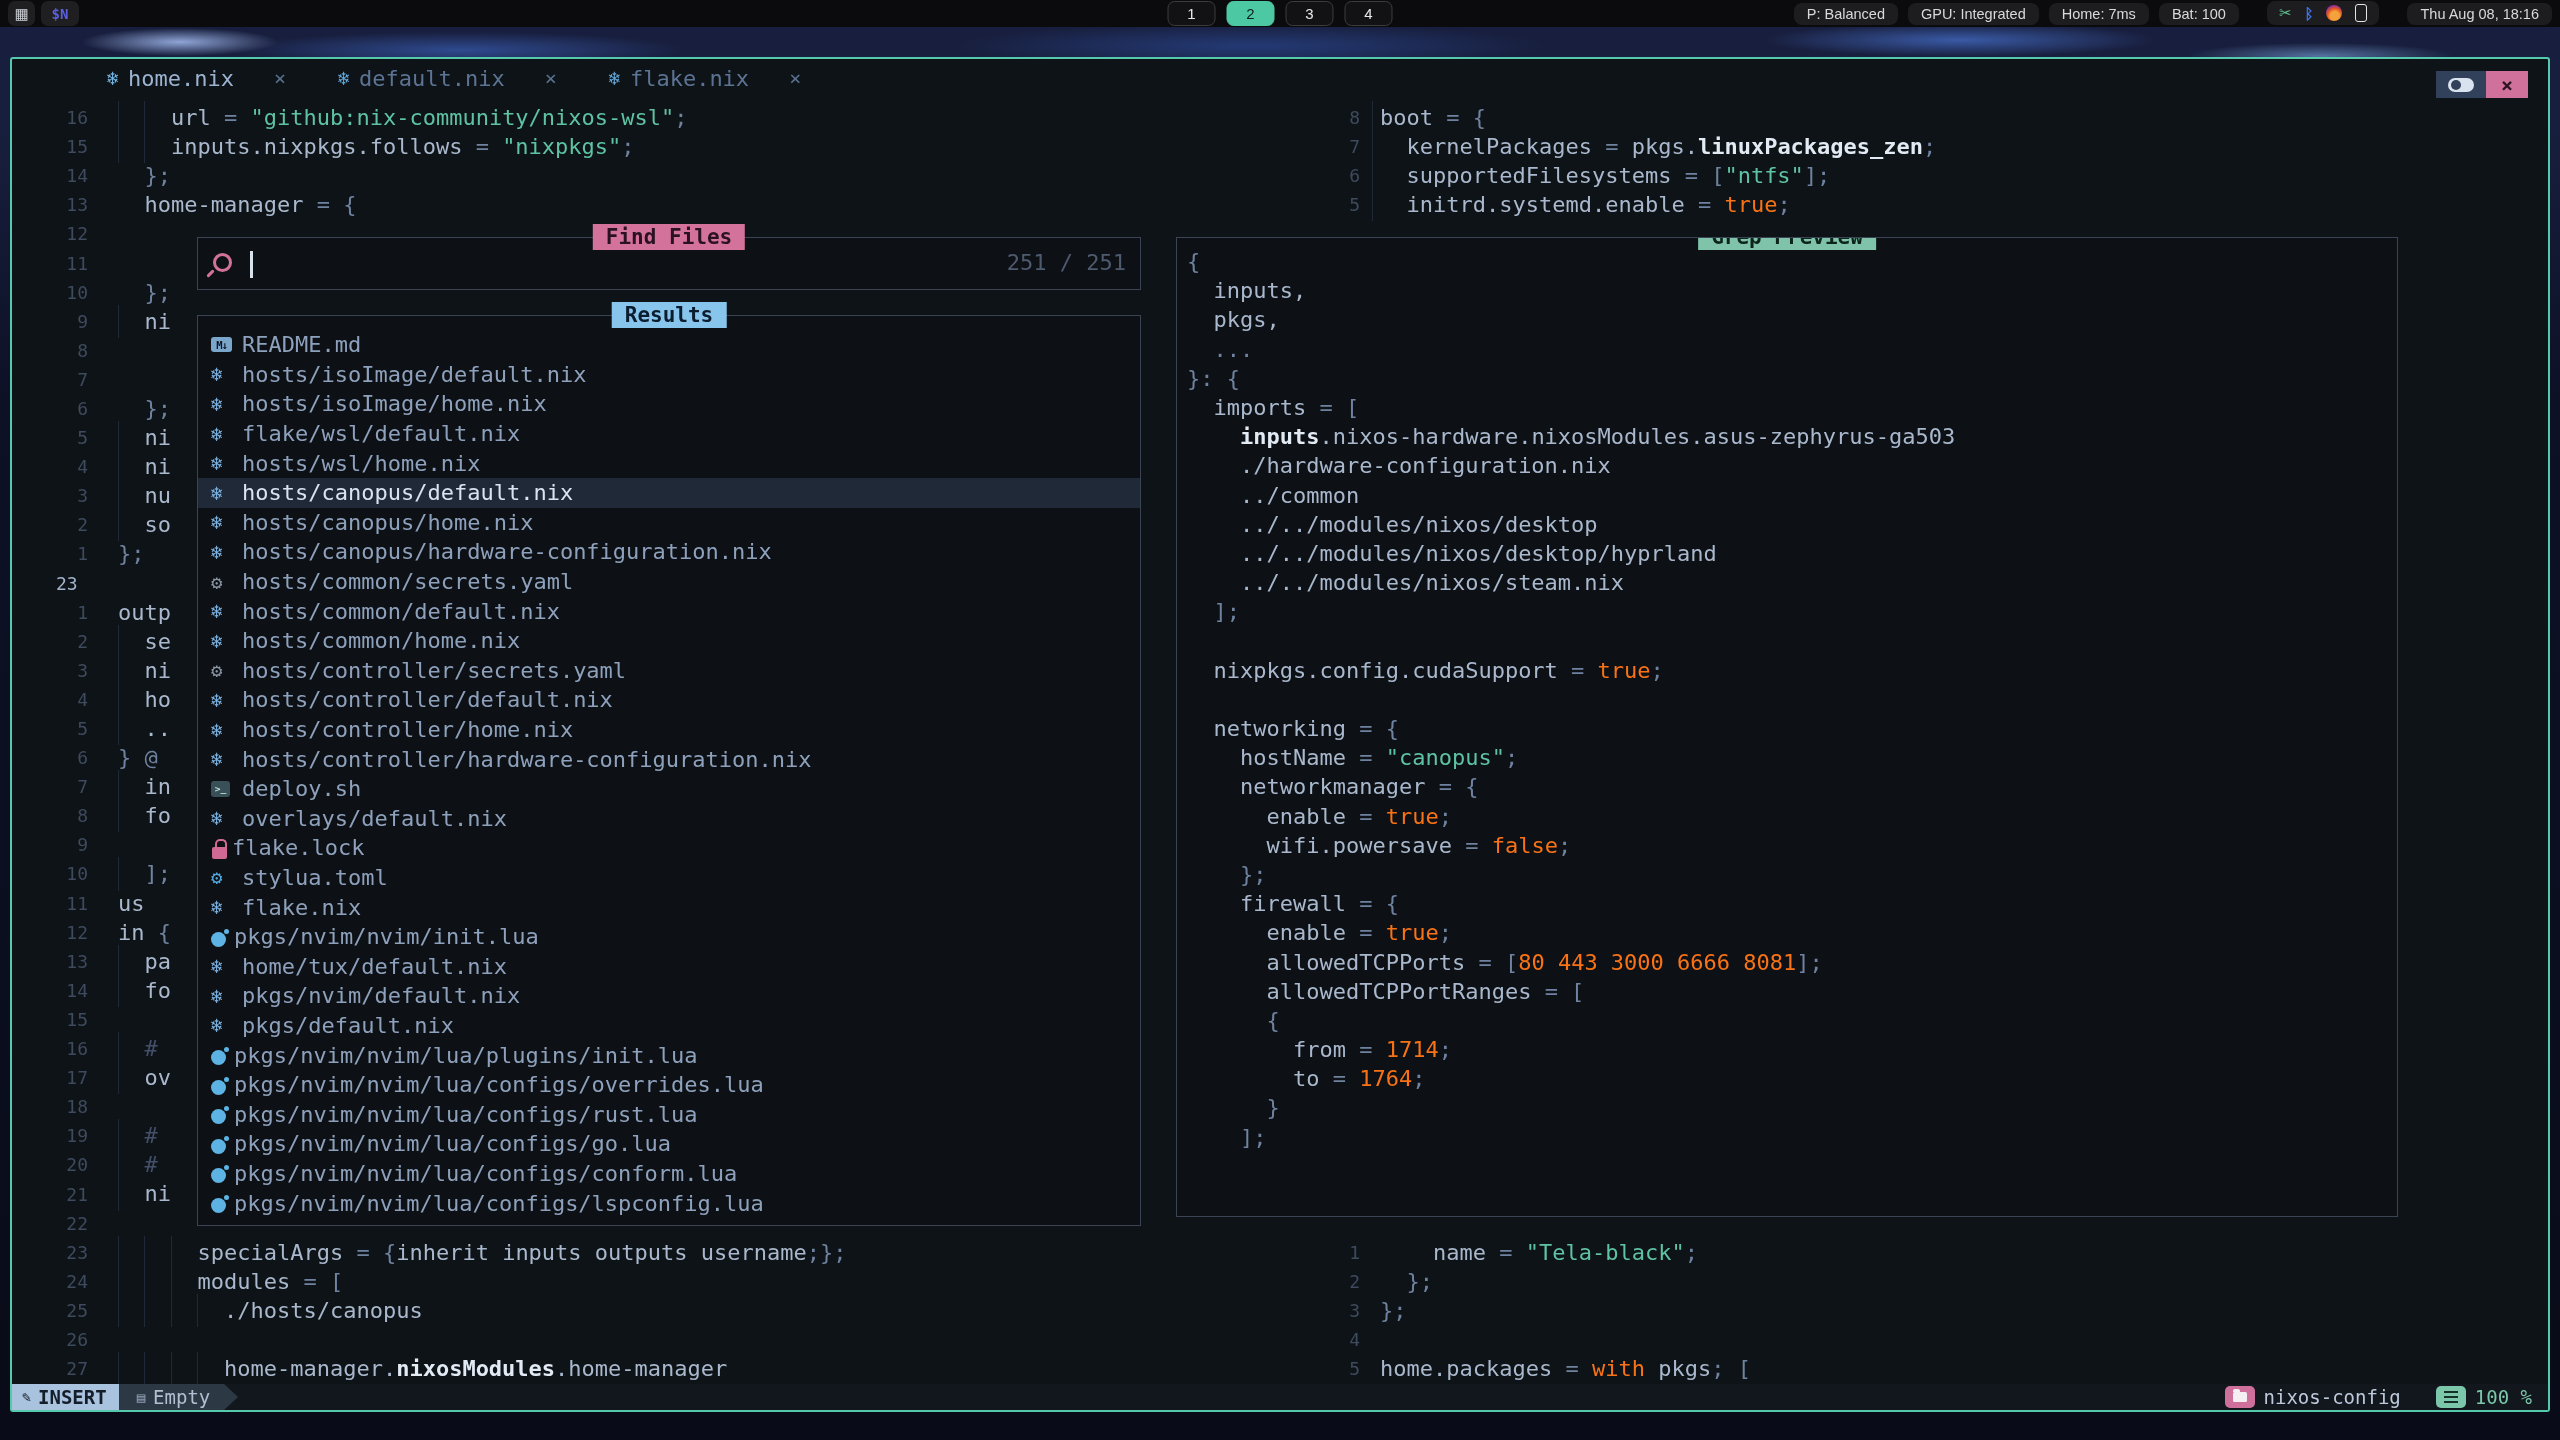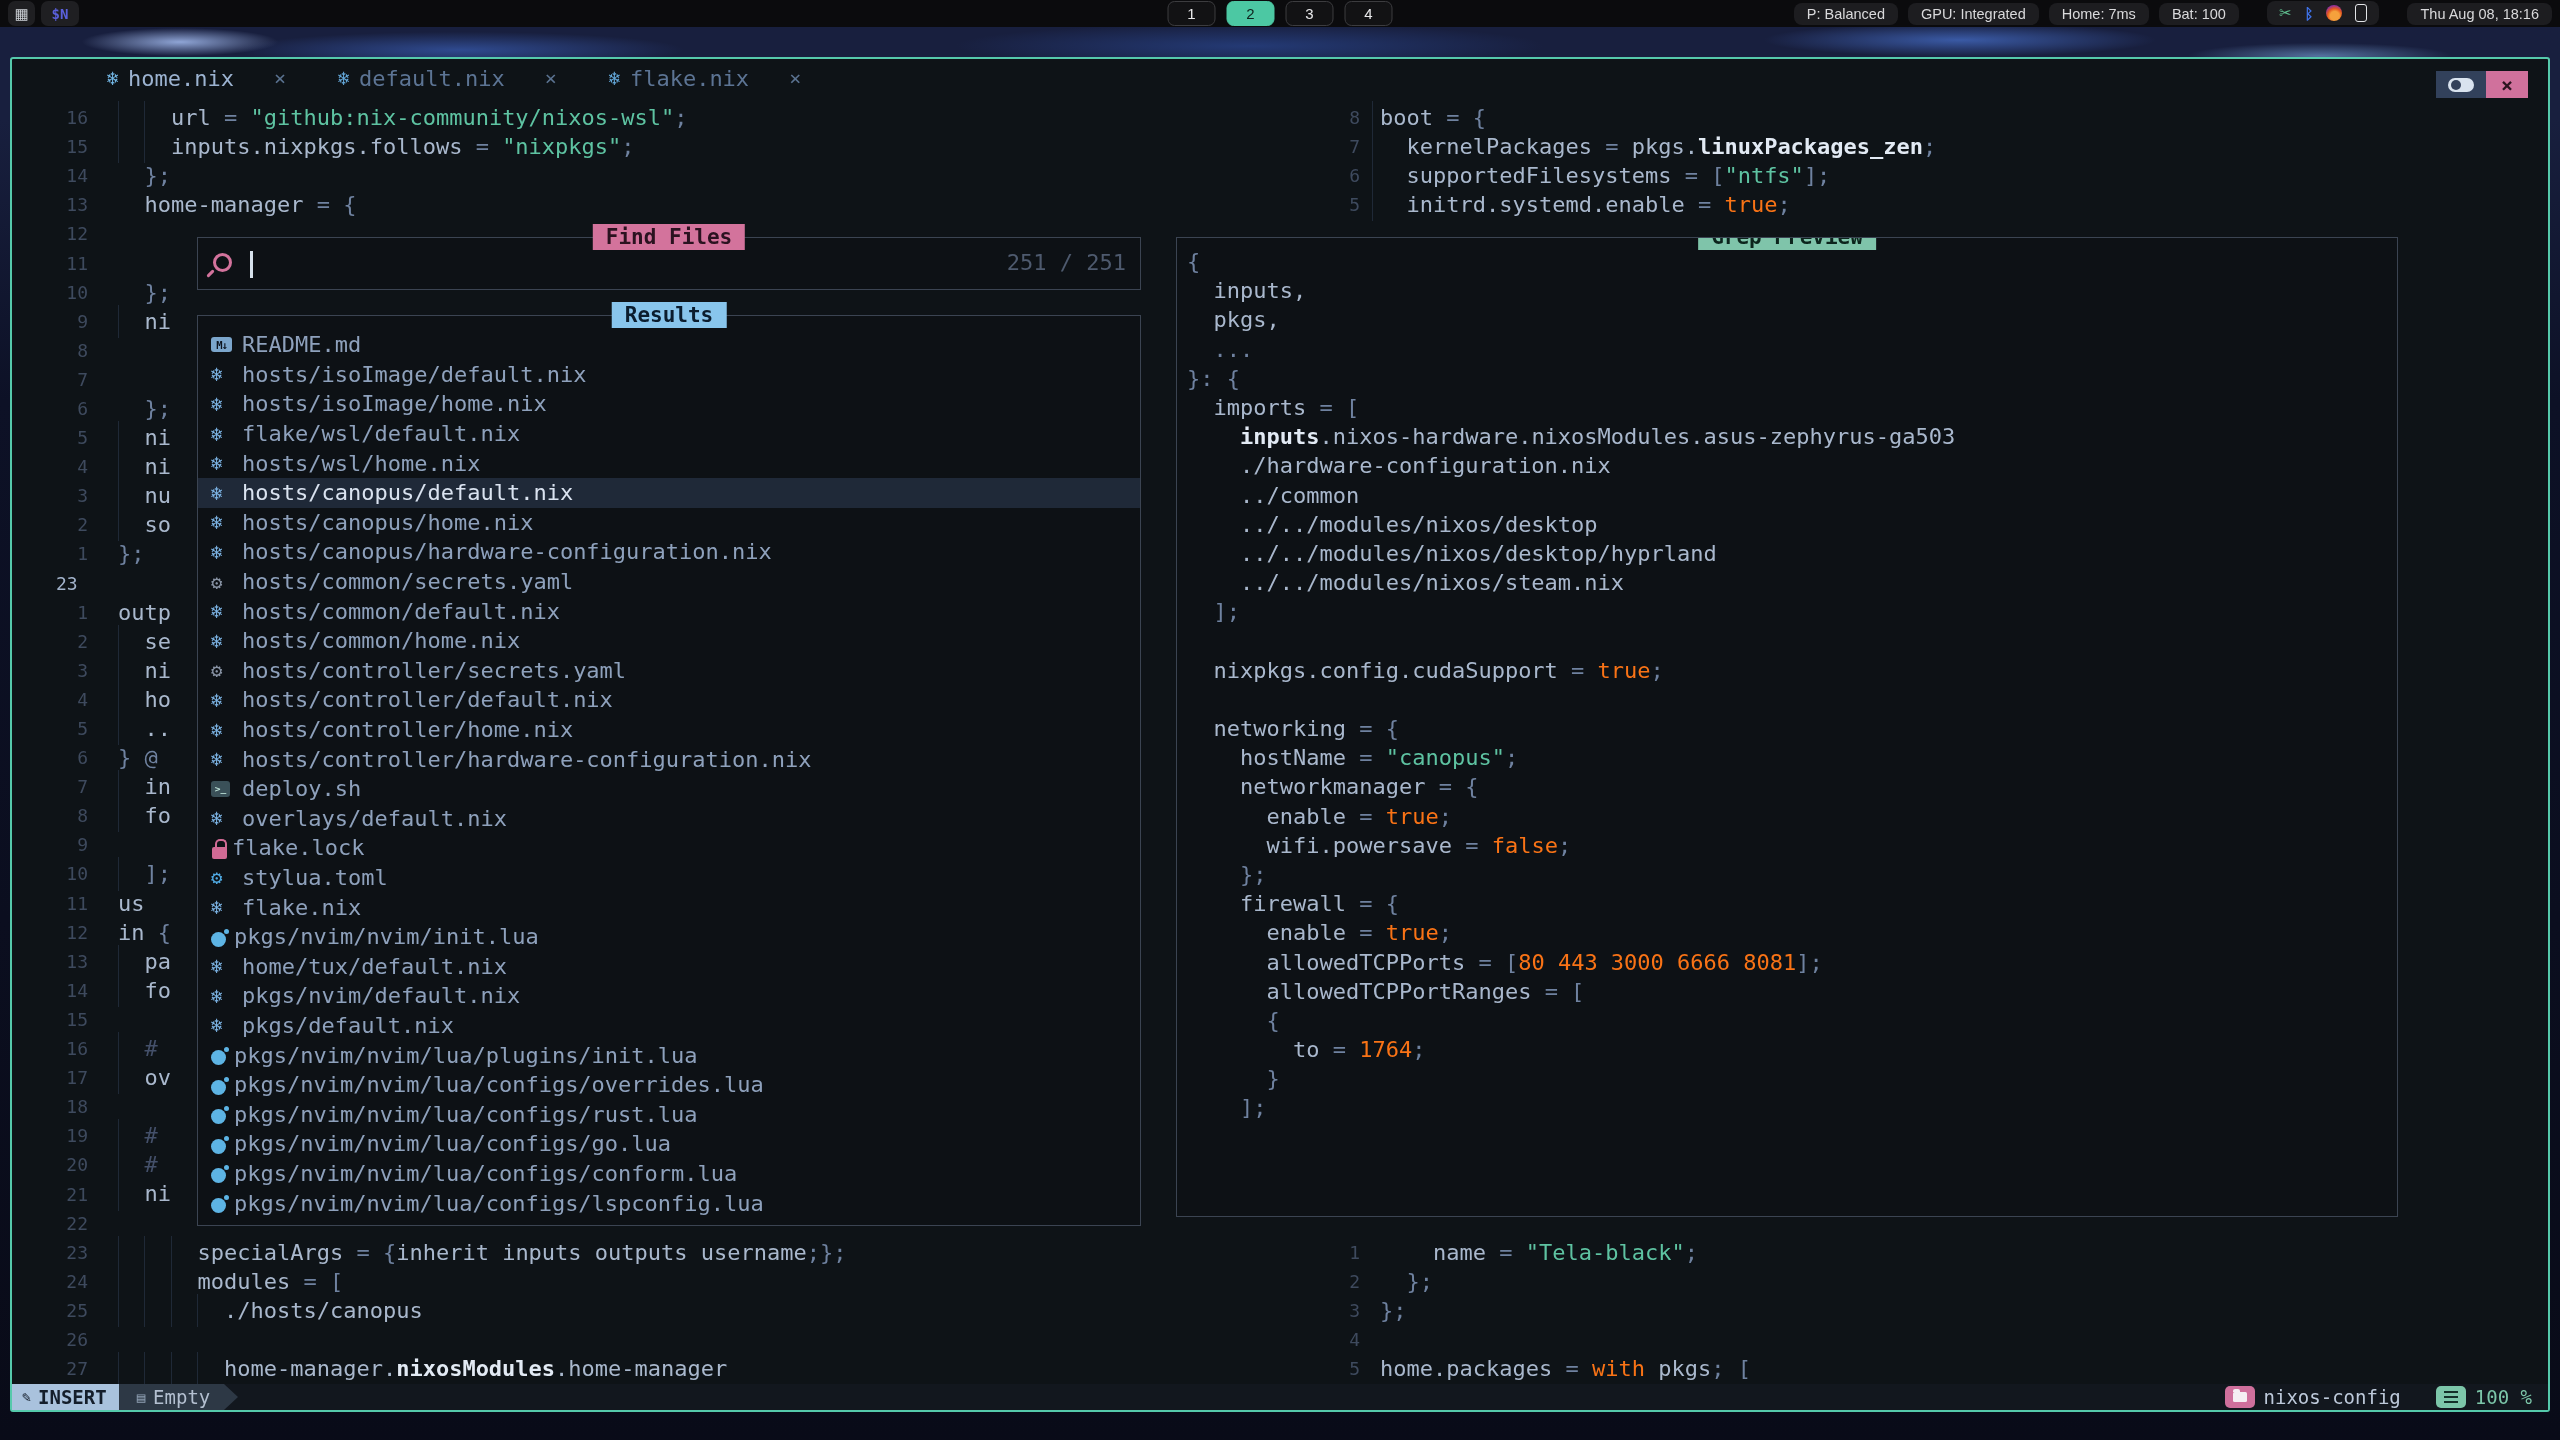--- a/index.html
+++ b/index.html
@@ -593,20 +593,21 @@
         <div class="pv-row"><span class="tk-v">    hostName </span><span class="tk-p">= </span><span class="tk-s">"canopus"</span><span class="tk-p">;</span></div>
         <div class="pv-row"><span class="tk-v">    networkmanager </span><span class="tk-p">= {</span></div>
         <div class="pv-row"><span class="tk-v">      enable </span><span class="tk-p">= </span><span class="tk-b">true</span><span class="tk-p">;</span></div>
         <div class="pv-row"><span class="tk-v">      wifi.powersave </span><span class="tk-p">= </span><span class="tk-b">false</span><span class="tk-p">;</span></div>
         <div class="pv-row"><span class="tk-p">    };</span></div>
         <div class="pv-row"><span class="tk-v">    firewall </span><span class="tk-p">= {</span></div>
         <div class="pv-row"><span class="tk-v">      enable </span><span class="tk-p">= </span><span class="tk-b">true</span><span class="tk-p">;</span></div>
         <div class="pv-row"><span class="tk-v">      allowedTCPPorts </span><span class="tk-p">= [</span><span class="tk-b">80 443 3000 6666 8081</span><span class="tk-p">];</span></div>
         <div class="pv-row"><span class="tk-v">      allowedTCPPortRanges </span><span class="tk-p">= [</span></div>
         <div class="pv-row"><span class="tk-p">      {</span></div>
+        <div class="pv-row"><span class="tk-v">        from </span><span class="tk-p">= </span><span class="tk-b">1714</span><span class="tk-p">;</span></div>
         <div class="pv-row"><span class="tk-v">        to </span><span class="tk-p">= </span><span class="tk-b">1764</span><span class="tk-p">;</span></div>
         <div class="pv-row"><span class="tk-p">      }</span></div>
         <div class="pv-row"><span class="tk-p">    ];</span></div>
       </div>
   </div>
 
   <div class="statusline">
     <div class="sl-left">
       <div class="seg-mode">
         <span style="font-size:15px;">✎</span>

